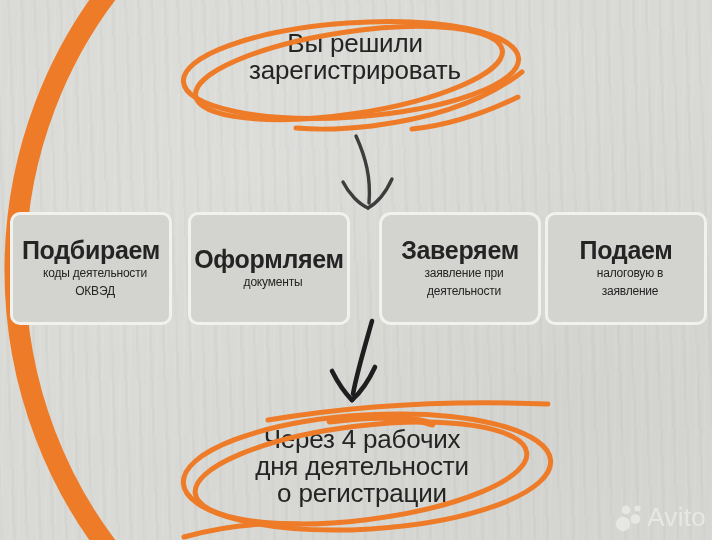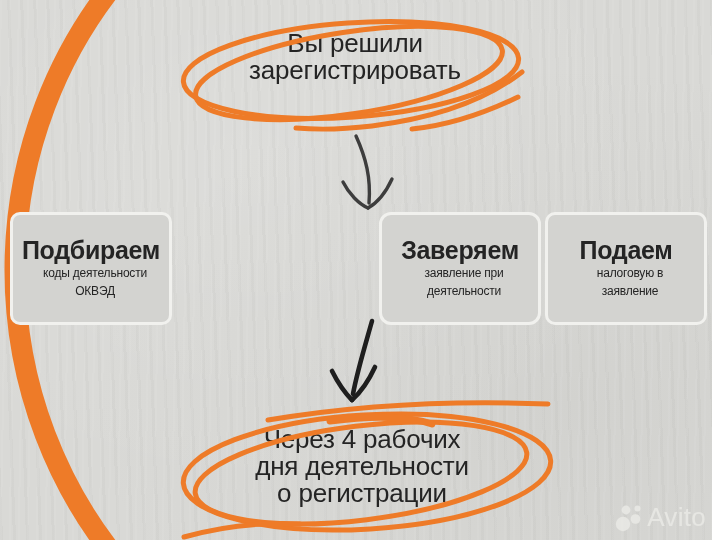--- a/index.html
+++ b/index.html
@@ -56,20 +56,24 @@
     <div>Вы решили</div>
     <div>зарегистрировать</div>
   </section>
 
   <article class="step-card step-1">
     <div class="step-title">Подбираем</div>
     <div class="step-sub">коды деятельности</div>
     <div class="step-sub">ОКВЭД</div>
   </article>
 
+  <article class="step-card step-2">
+    <div class="step-title">Оформляем</div>
+    <div class="step-sub">документы</div>
+  </article>
 
   <article class="step-card step-3">
     <div class="step-title">Заверяем</div>
     <div class="step-sub">заявление при</div>
     <div class="step-sub">деятельности</div>
   </article>
 
   <article class="step-card step-4">
     <div class="step-title">Подаем</div>
     <div class="step-sub">налоговую в</div>

